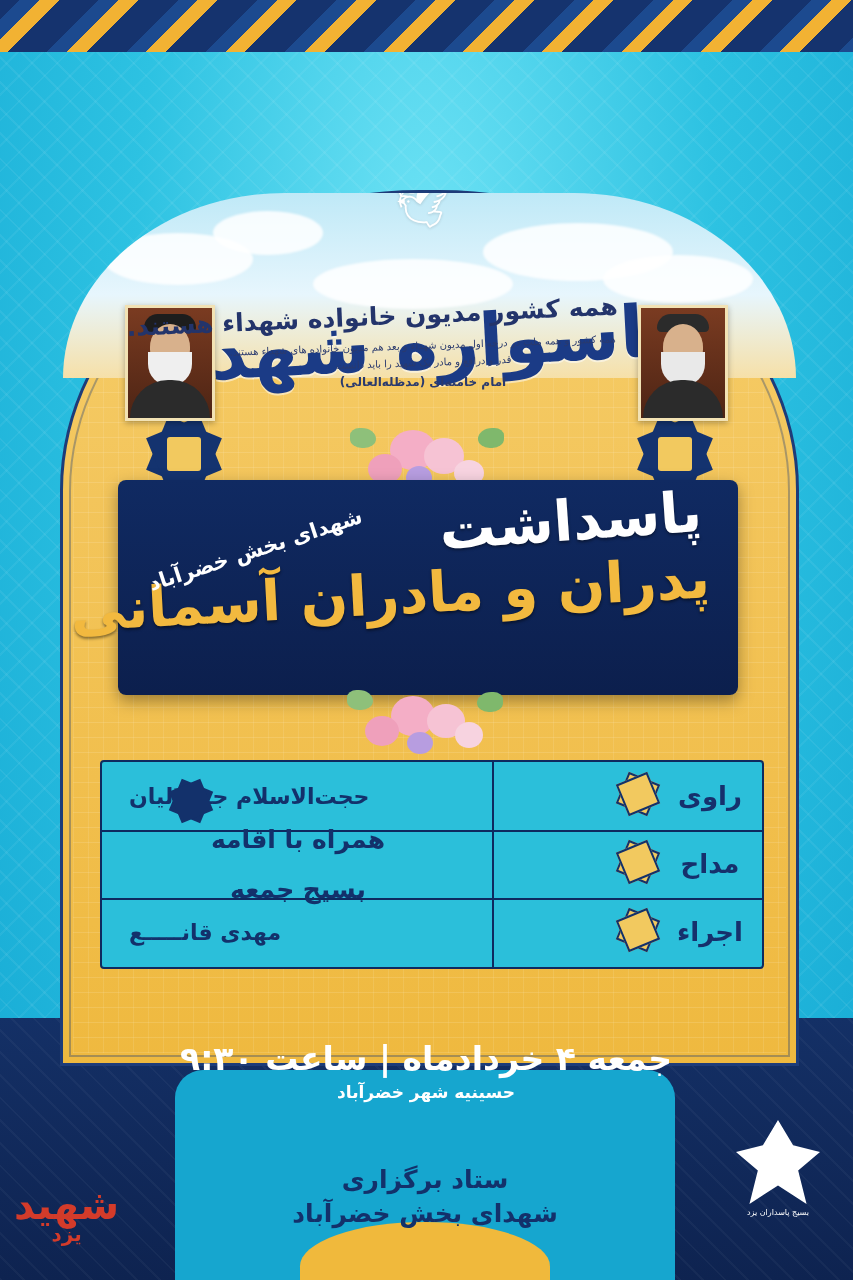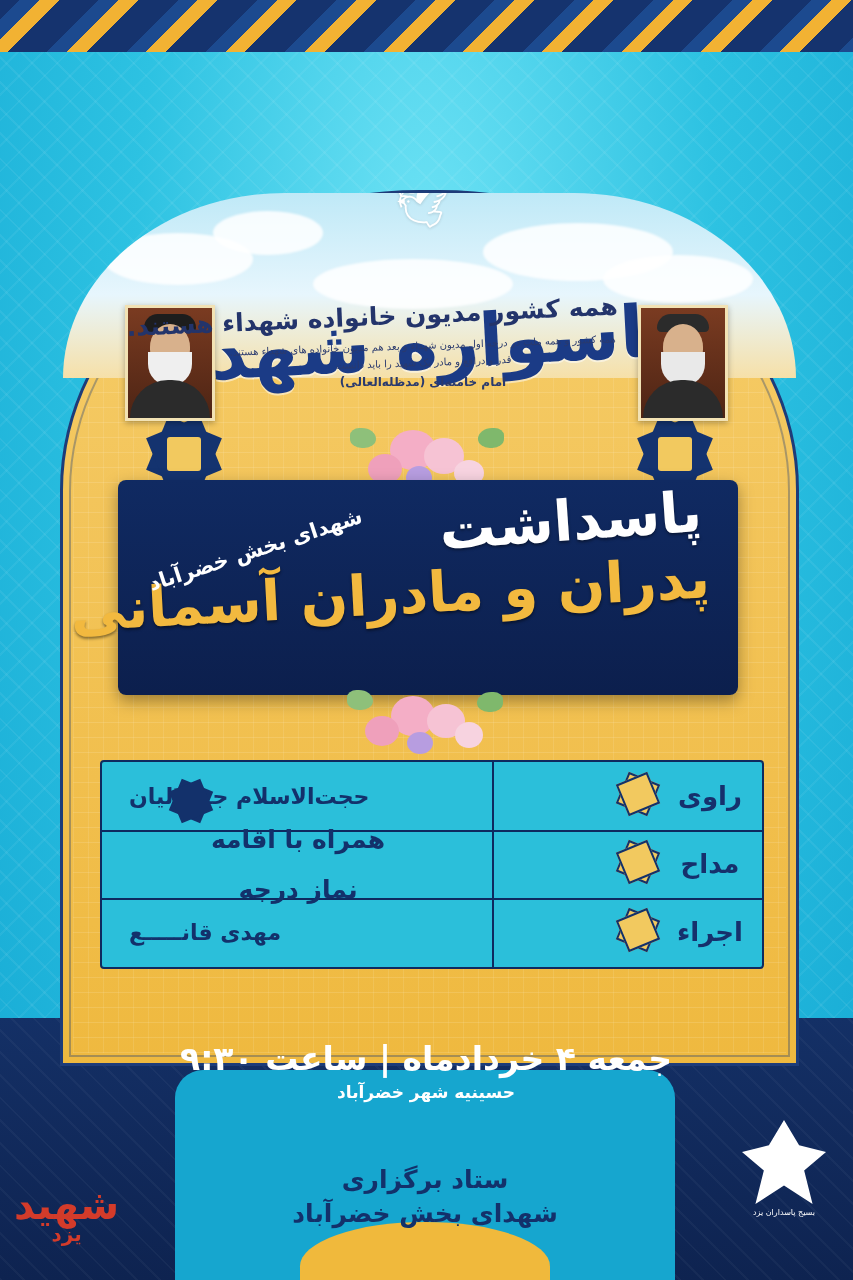--- a/index.html
+++ b/index.html
@@ -373,21 +373,21 @@
     font-size:25px;
     font-weight:bold;
     color:#13316b;
     line-height:1.35;
     direction:rtl;
   }
 
   
   .logo-right{
     position:absolute;
-    right:14px; bottom:40px;
+    right:20px; bottom:40px;
     width:110px; height:120px;
     text-align:center;
   }
   .logo-dove{
     width:84px;height:84px;
     margin:0 auto;
     background:#ffffff;
     clip-path: polygon(50% 0%, 68% 30%, 100% 38%, 74% 60%, 84% 100%, 50% 78%, 16% 100%, 26% 60%, 0% 38%, 32% 30%);
   }
   .logo-sub{
@@ -519,21 +519,21 @@
     </div>
 
     <div class="row" style="top:136px; border-bottom:none;">
       <div class="role">اجراء</div>
       <div class="star"><span class="star-glyph"></span></div>
       <div class="name">مهدی قانـــــع</div>
     </div>
 
     <div class="side">
       <div class="sline">همراه با اقامه</div>
-      <div class="sline">نماز درجه</div>
+      <div class="sline">بسیج جمعه</div>
     </div>
 
     <div class="side-rosette-sm" style="left:72px; top:22px;"></div>
   </div>
 
   <div class="datebar">
     <div class="dtxt">جمعه ۴ خردادماه | ساعت ۹:۳۰</div>
   </div>
 
   <div class="venue">حسینیه شهر خضرآباد</div>

